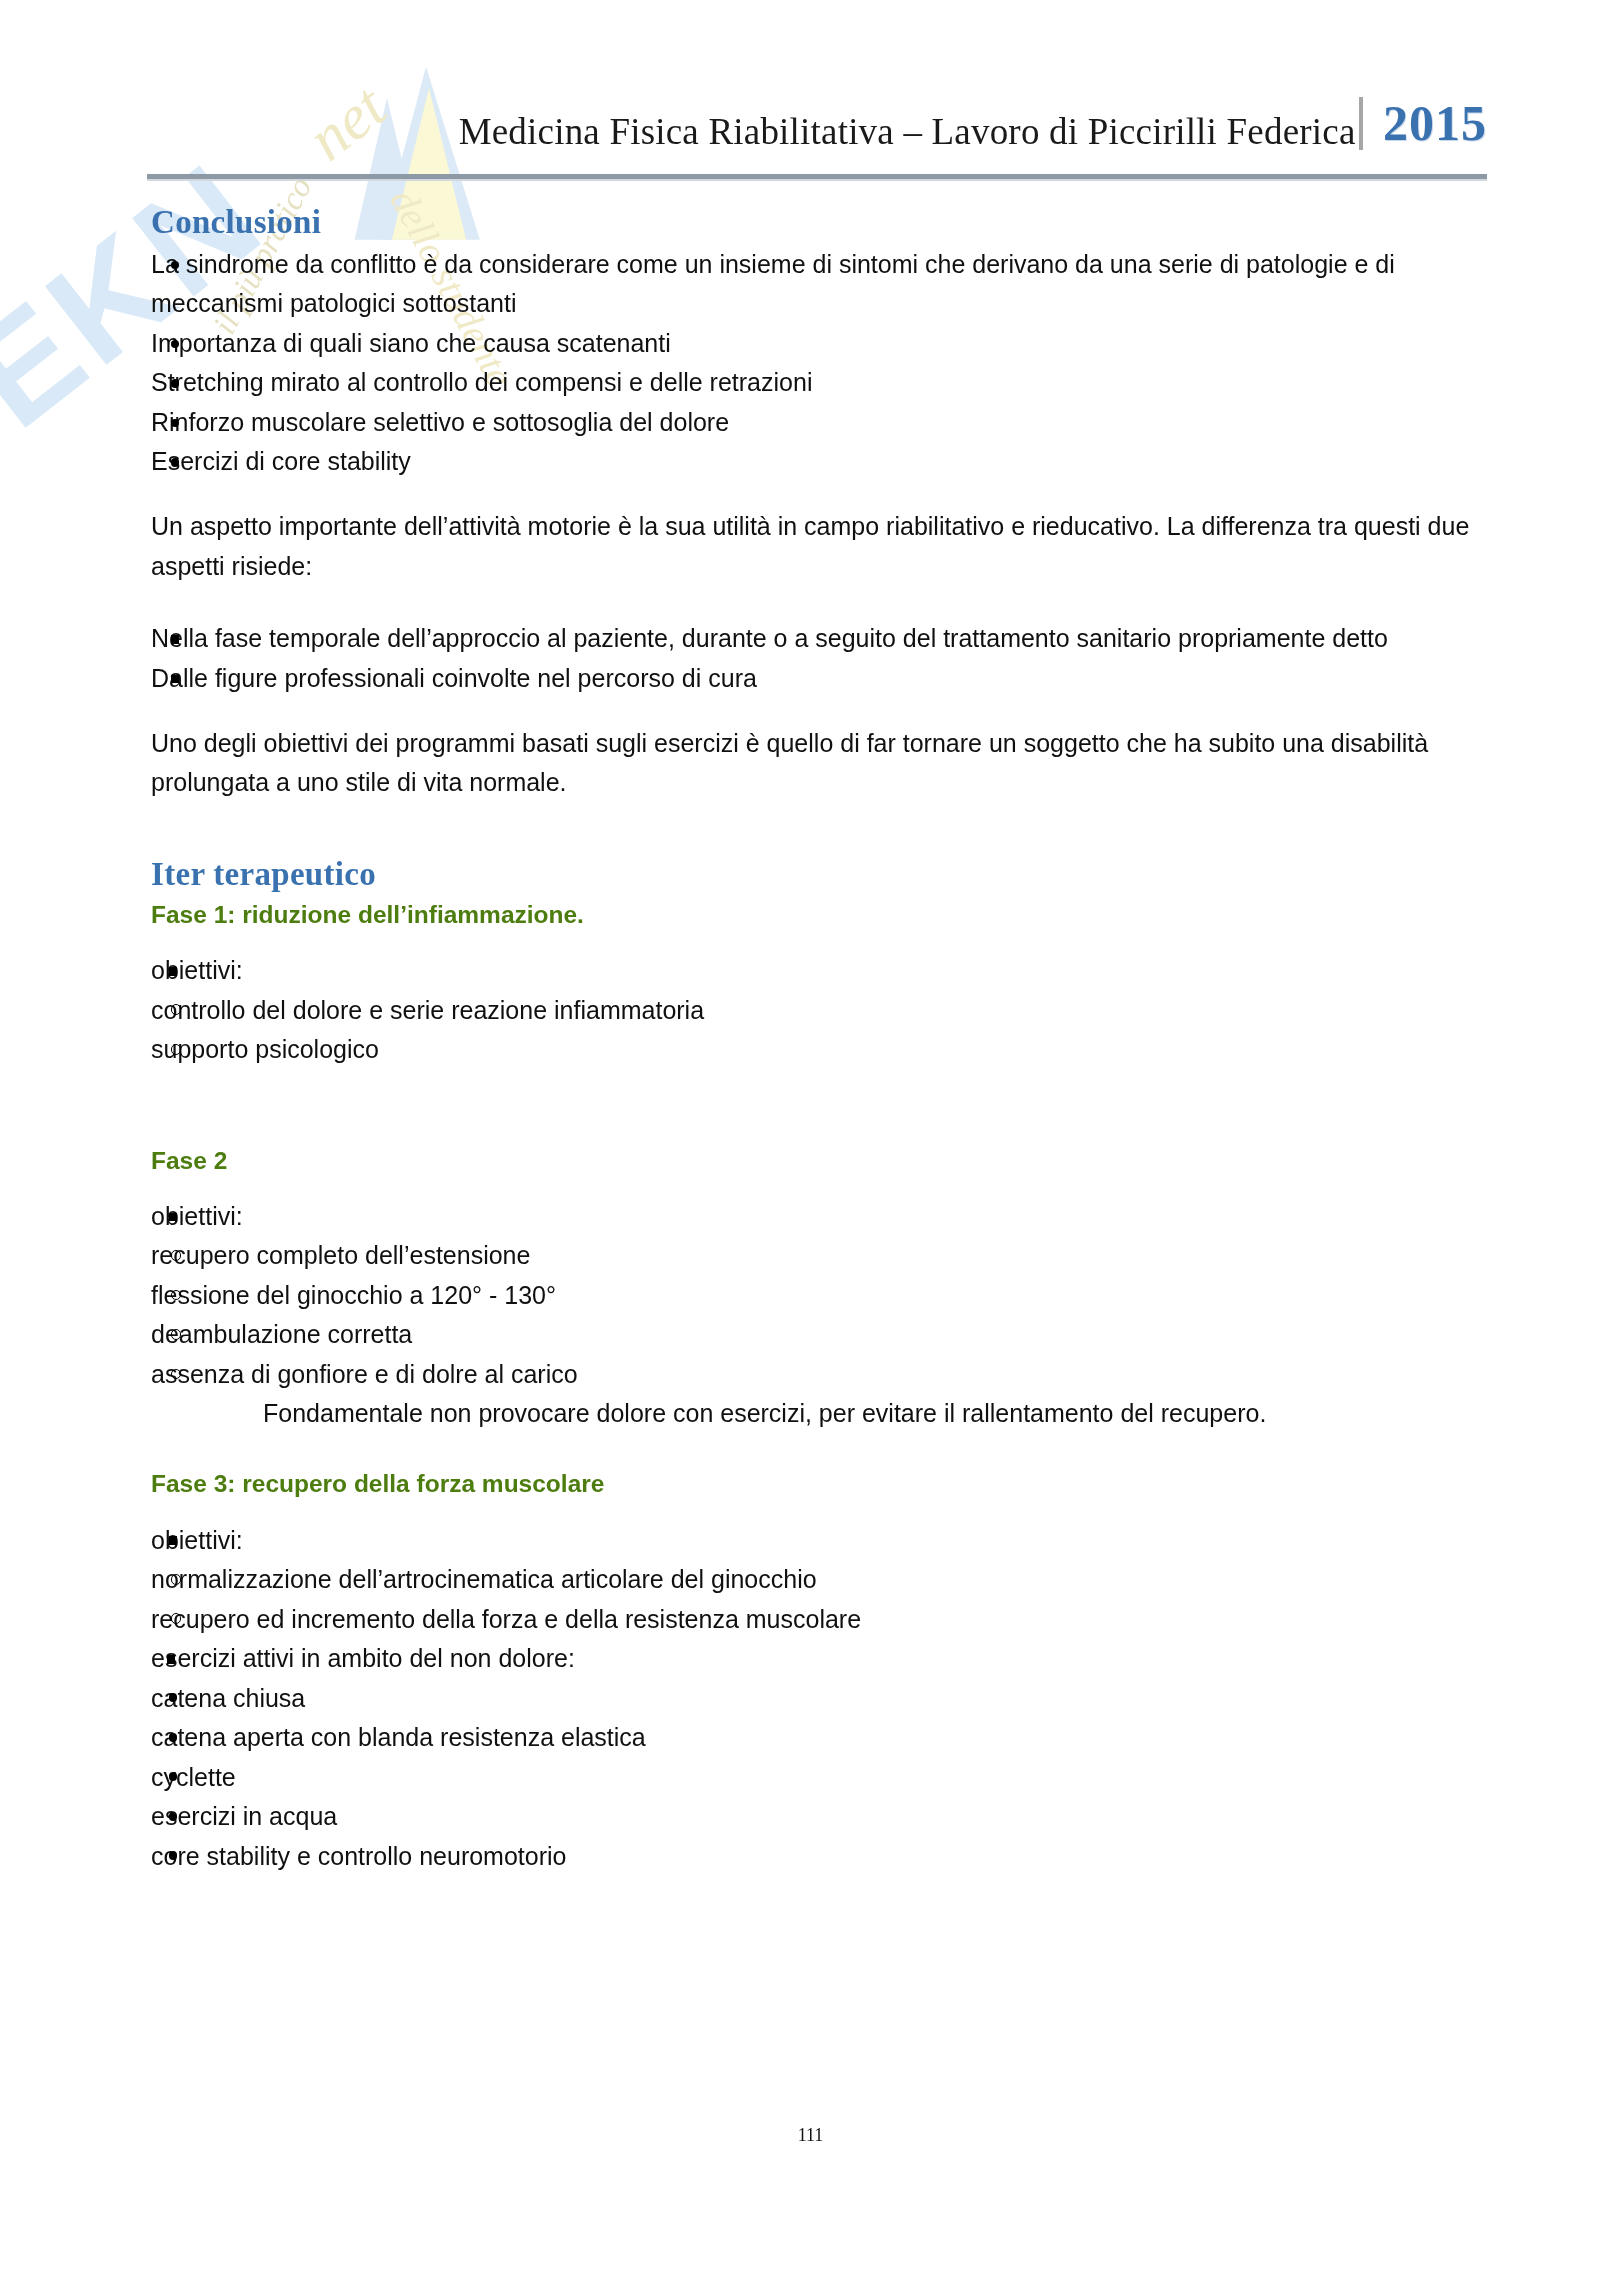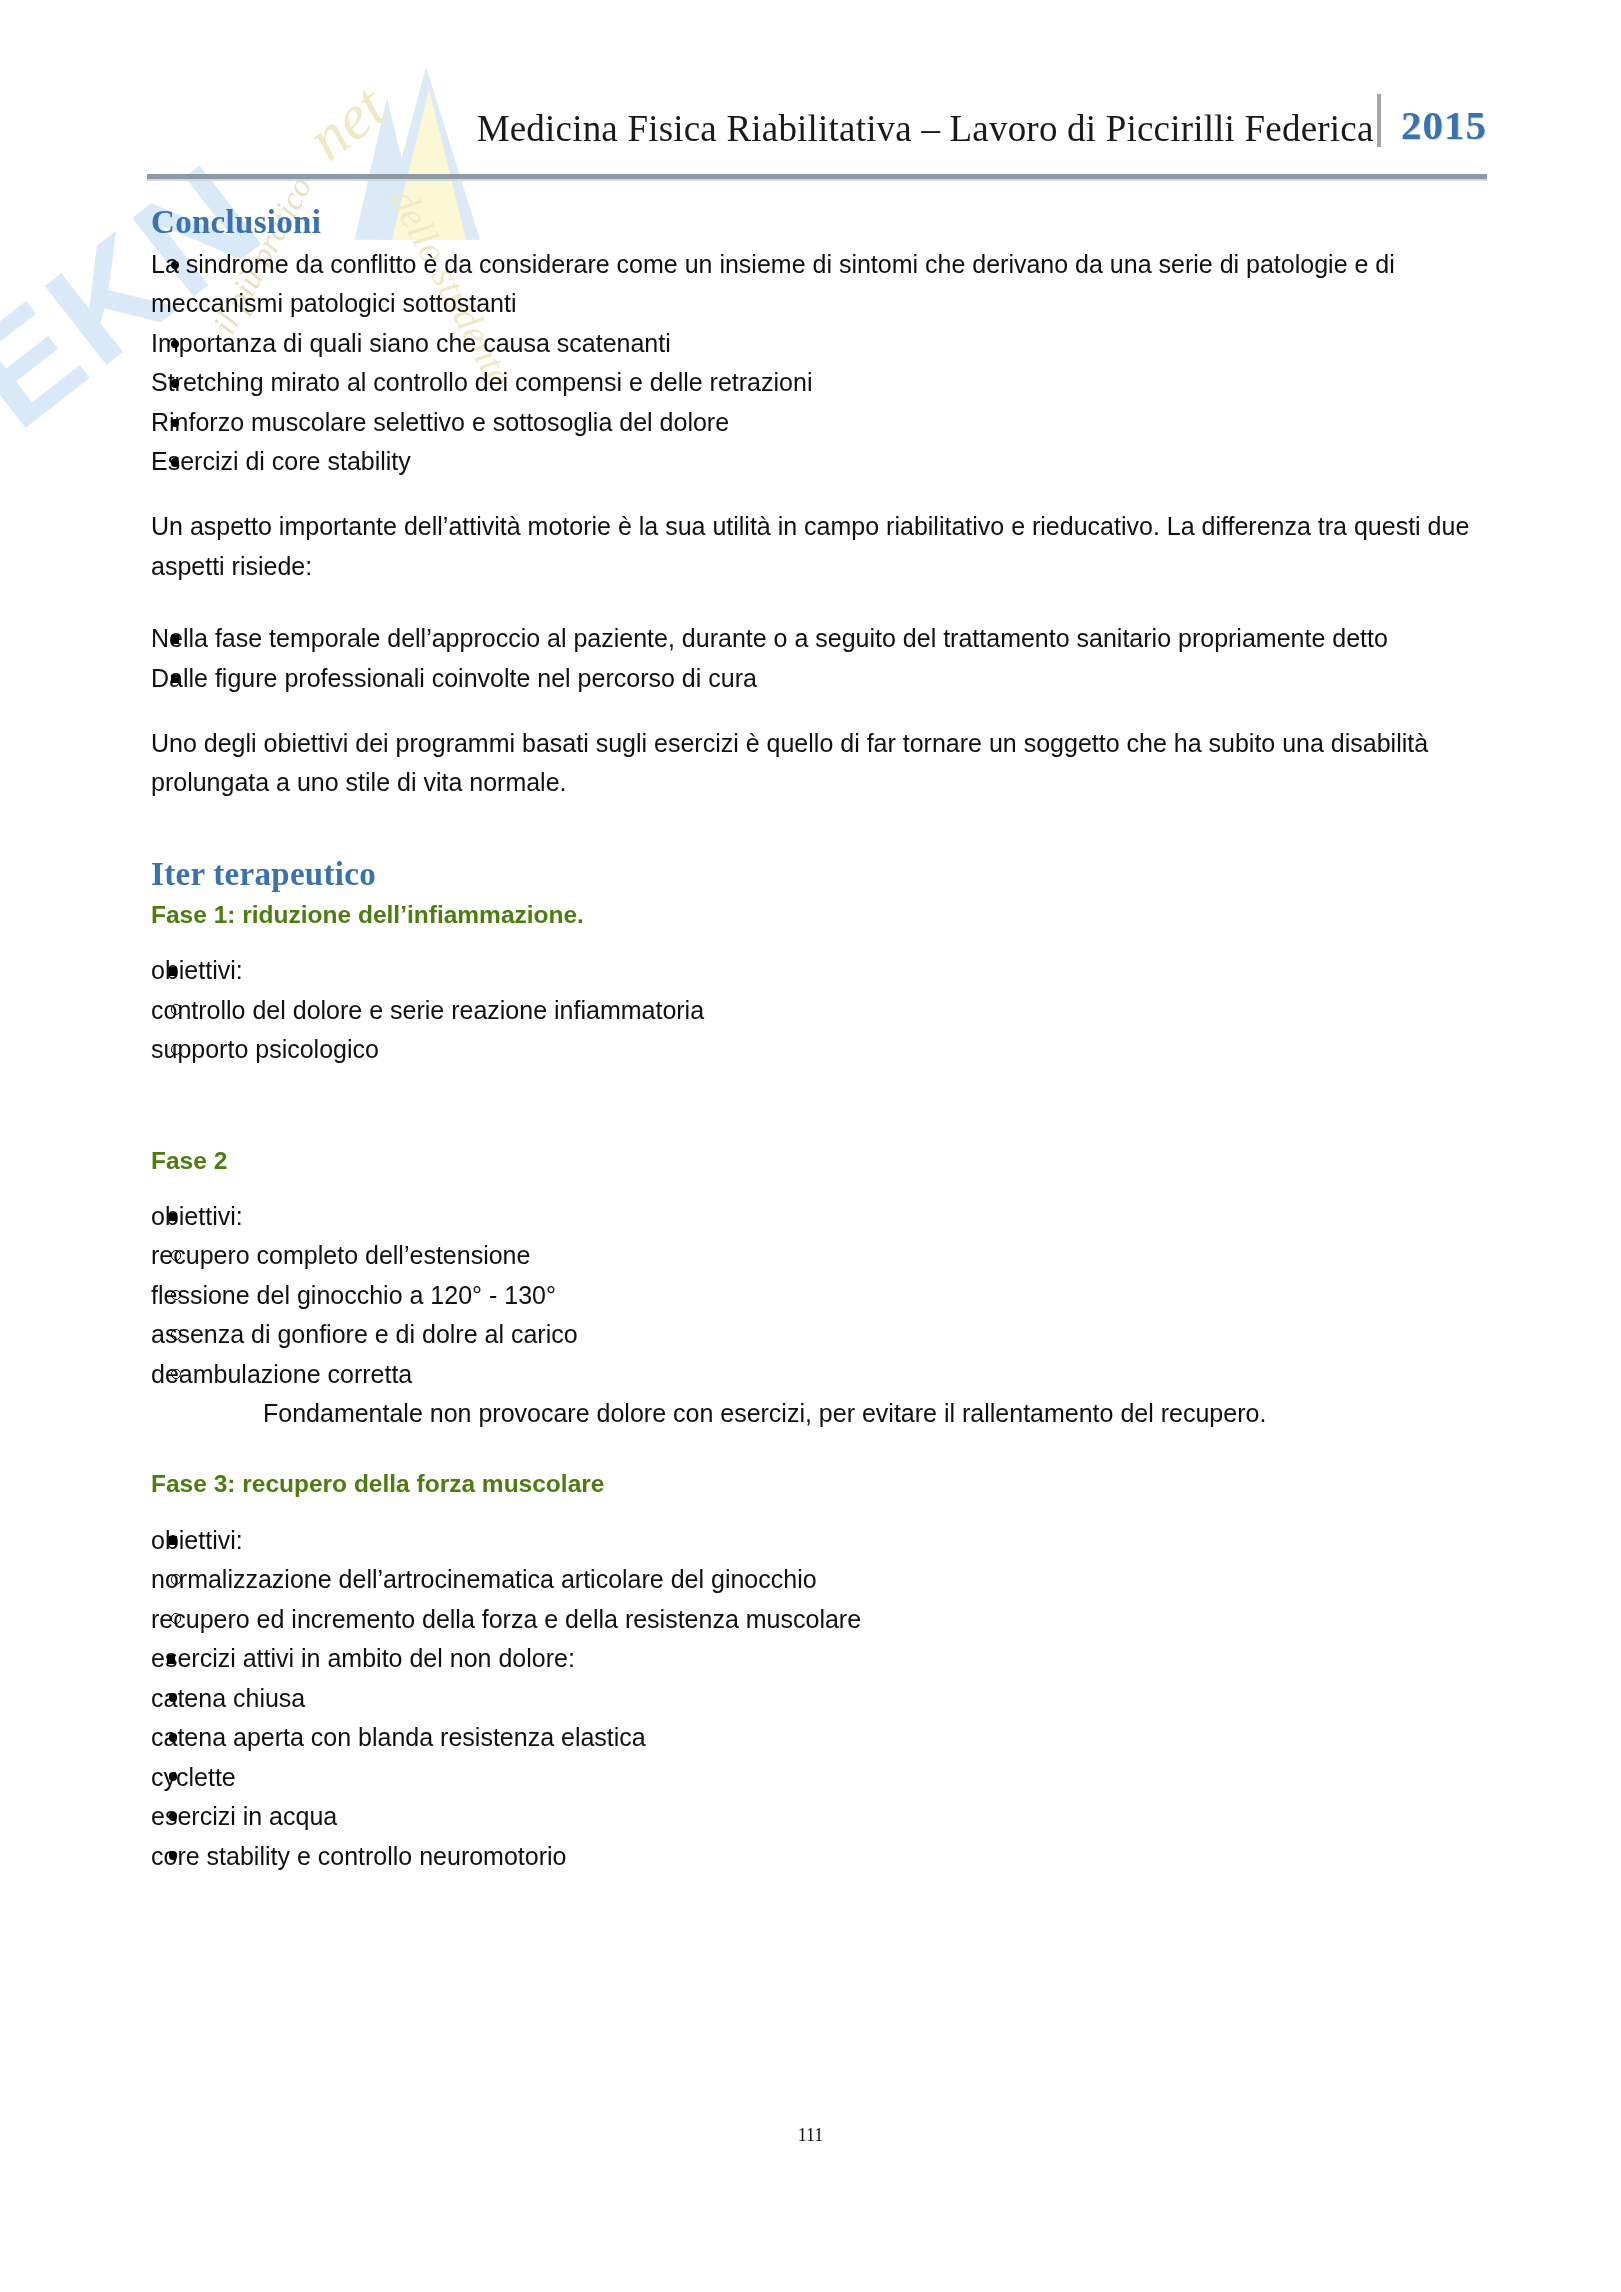--- a/index.html
+++ b/index.html
@@ -119,21 +119,21 @@
   }
   .header-divider {
     width: 4.9px;
     height: 53px;
     background: #a6a6a6;
     margin-bottom: 2px;
     flex: none;
   }
   .header-year {
     font-family: "Liberation Serif", serif;
-    font-size: 41px;
+    font-size: 50px;
     font-weight: bold;
     color: #3a72b0;
     padding-left: 19.6px;
     letter-spacing: 1px;
     text-shadow: 1px 1px 0 #c9d9ea;
   }
   .header-rule {
     position: absolute;
     left: 147px;
     top: 174px;
@@ -394,25 +394,25 @@
         <li class="lo">
           <span class="bullet"></span>
           <span>recupero completo dell’estensione</span>
         </li>
         <li class="lo">
           <span class="bullet"></span>
           <span>flessione del ginocchio a 120° - 130°</span>
         </li>
         <li class="lo">
           <span class="bullet"></span>
+          <span>deambulazione corretta</span>
+        </li>
+        <li class="lo">
+          <span class="bullet"></span>
           <span>assenza di gonfiore e di dolre al carico</span>
-        </li>
-        <li class="lo">
-          <span class="bullet"></span>
-          <span>deambulazione corretta</span>
         </li>
       </ul>
 
       <div style="margin-left:51px; padding-left:61px;">
         <p class="plain-indent">Fondamentale non provocare dolore con esercizi, per evitare il rallentamento del recupero.</p>
       </div>
 
       <div class="spacer-md"></div>
 
       <p class="bold-line">Fase 3: recupero della forza muscolare</p>

